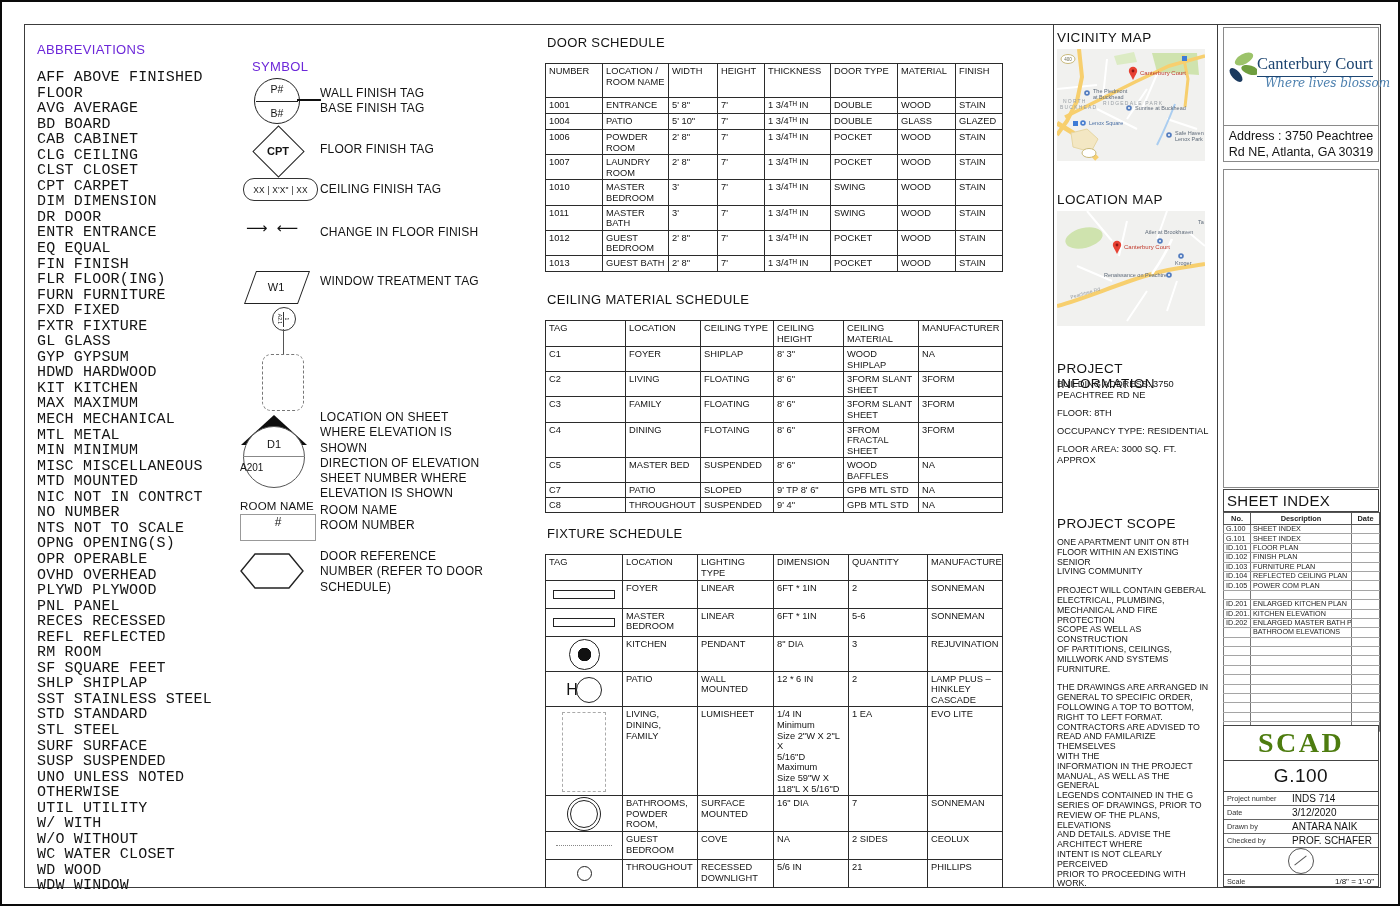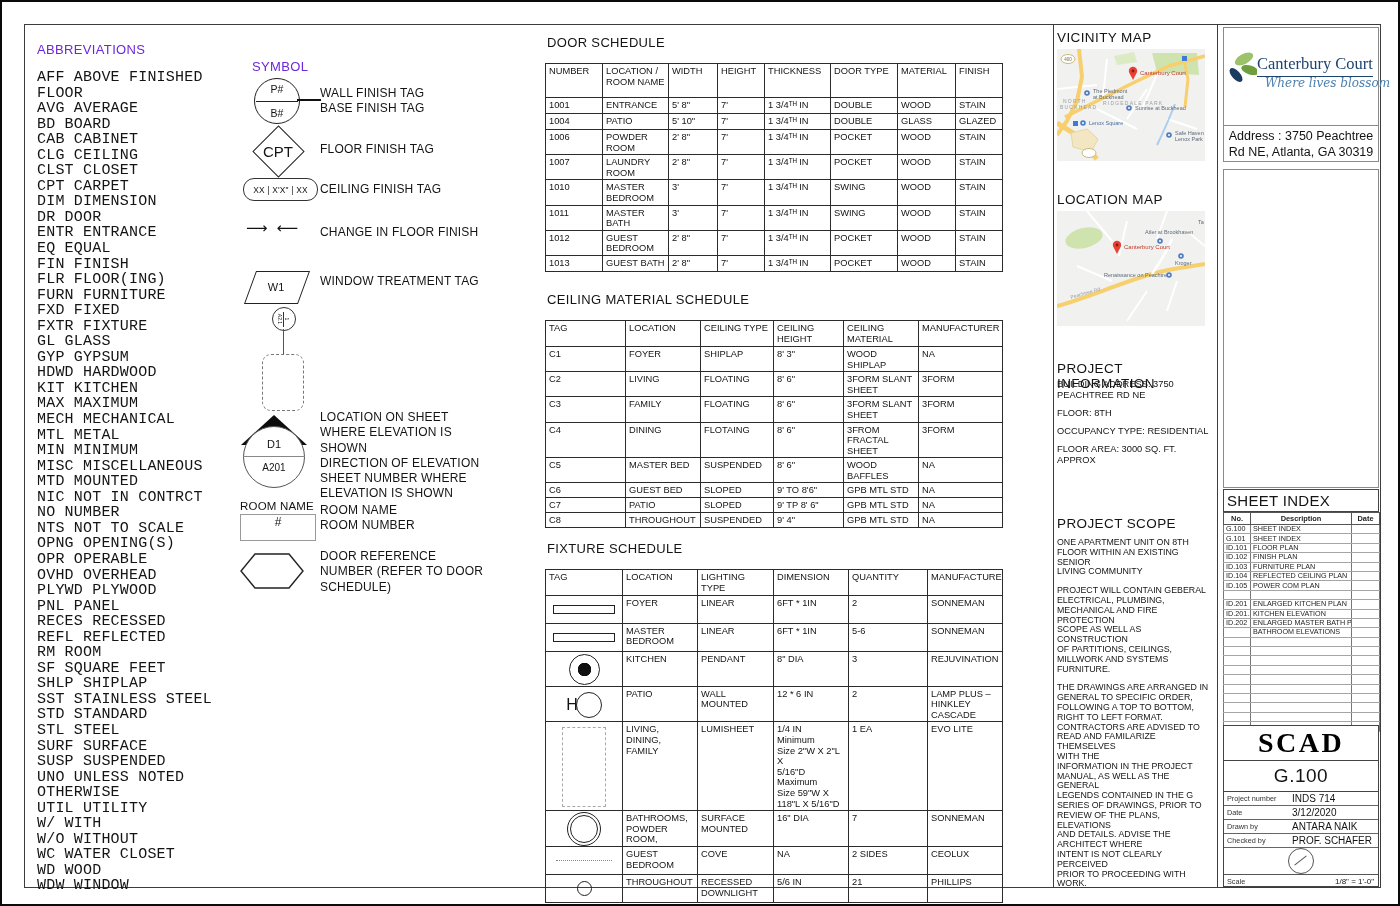--- a/index.html
+++ b/index.html
@@ -21,38 +21,38 @@
   .sym-title{position:absolute;left:2px;top:18px;}
   .sym-label{position:absolute;left:70px;font-size:12px;line-height:15.3px;letter-spacing:.2px;white-space:pre-line;width:225px;}
   .wf{position:absolute;left:4px;top:37px;width:70px;height:46px;}
   .wf-circle{position:absolute;left:0;top:0;width:44px;height:44px;border:1.4px solid #222;border-radius:50%;font-size:10.5px;text-align:center;}
   .wf-circle .t{position:absolute;top:4px;width:100%;}
   .wf-circle .b{position:absolute;bottom:4px;width:100%;}
   .wf-mid{position:absolute;left:1px;top:21.5px;width:42px;border-top:1.2px solid #222;}
   .wf-tail{position:absolute;left:43px;top:21px;width:24px;border-top:2.2px solid #111;}
   .ff{position:absolute;left:2px;top:84px;width:52px;height:52px;}
   .ff-sq{position:absolute;left:8px;top:8px;width:35px;height:35px;border:1.3px solid #222;transform:rotate(45deg);}
-  .ff-txt{position:absolute;inset:0;display:flex;align-items:center;justify-content:center;font-size:15px;}
+  .ff-txt{position:absolute;inset:0;display:flex;align-items:center;justify-content:center;font-size:11px;font-weight:bold;}
   .cf{position:absolute;left:-7px;top:137px;width:73px;height:21px;border:1.2px solid #333;border-radius:11px;display:flex;align-items:center;justify-content:center;font-size:8.4px;letter-spacing:.2px;}
   .cff{position:absolute;left:-4px;top:178px;font-size:15px;letter-spacing:0;display:flex;gap:9px;color:#111;}
   .wt{position:absolute;left:-6px;top:228px;width:64px;height:36px;}
   .wt-par{position:absolute;left:6px;top:2px;width:52px;height:31px;border:1.3px solid #222;transform:skewX(-20deg);}
   .wt-txt{position:absolute;inset:0;display:flex;align-items:center;justify-content:center;font-size:11px;}
   .detail{position:absolute;left:8px;top:266px;width:52px;height:106px;}
   .dc-circle{position:absolute;left:14px;top:0;width:22px;height:22px;border:1.2px solid #333;border-radius:50%;overflow:hidden;}
   .dc-rot{position:absolute;inset:0;display:flex;flex-direction:column;align-items:center;justify-content:center;transform:rotate(90deg);font-size:5px;line-height:6px;}
   .dc-rot .ln{width:15px;border-top:.8px solid #333;}
   .dc-stem{position:absolute;left:25px;top:22px;height:25px;width:0;border-left:1px solid #555;}
   .dc-rect{position:absolute;left:4px;top:47px;width:40px;height:55px;border:1.4px dashed #777;border-radius:9px;}
   .elev{position:absolute;left:-10px;top:374px;width:68px;height:84px;}
   .elev-tri{position:absolute;left:1px;top:0;width:0;height:0;border-left:33px solid transparent;border-right:33px solid transparent;border-bottom:30px solid #0d0d0d;}
   .elev-circle{position:absolute;left:3px;top:11px;width:60px;height:60px;background:#fff;border:1.2px solid #555;border-radius:50%;}
   .elev-mid{position:absolute;left:3px;top:41px;width:62px;border-top:1.2px solid #888;}
   .elev-d1{position:absolute;top:23px;width:100%;text-align:center;font-size:11px;}
-  .elev-a201{position:absolute;top:47px;width:100%;text-align:center;font-size:10px;}
+  .elev-a201{position:absolute;top:47px;width:100%;text-align:left;font-size:10px;}
   .room{position:absolute;left:-10px;top:459px;width:80px;}
   .room-name{font-size:11.5px;letter-spacing:.2px;}
   .room-rect{margin-top:2px;width:74px;height:25px;border:1px solid #999;display:flex;align-items:flex-start;justify-content:center;font-size:12px;}
   .doorref{position:absolute;left:-12px;top:510px;}
 
   
   #schedules{position:absolute;left:543px;top:33px;width:457px;}
   .sched-title{font-size:13px;letter-spacing:.35px;margin:0 0 13px 2px;}
   .t2{margin-top:20px;}
   .t3{margin-top:13px;}
@@ -96,21 +96,21 @@
   .logo-tag{position:absolute;left:34px;top:30px;font-family:"DejaVu Serif","Liberation Serif",serif;font-style:italic;font-size:12px;color:#4b7fae;white-space:nowrap;}
   .addr{border-top:1px solid #8a8a8a;height:36px;display:flex;align-items:center;justify-content:center;text-align:center;font-size:12.5px;line-height:16px;white-space:pre-line;}
   #empty-box{top:167px;height:319px;border:1px solid #8a8a8a;}
   #si-head{top:487px;height:23px;border:1.1px solid #444;display:flex;align-items:center;padding-left:3px;font-size:15px;letter-spacing:.3px;}
   #si-table-box{top:510px;height:215px;}
   table.si{border-collapse:collapse;table-layout:fixed;width:156px;font-size:7.2px;line-height:8px;color:#222;border:1px solid #444;}
   table.si th{border:1px solid #555;font-size:7.4px;font-weight:700;text-align:center;height:11px;padding:0;}
   table.si td{border-left:1px solid #777;border-right:1px solid #777;border-bottom:.7px solid #a5a5a5;height:8.4px;padding:0 0 0 2px;overflow:hidden;white-space:nowrap;}
   #title-block{top:723px;height:162px;border:1.1px solid #444;display:flex;flex-direction:column;}
   .tb-firm{height:38px;border-bottom:1px solid #444;display:flex;align-items:center;justify-content:center;
-           font-family:"Liberation Serif","DejaVu Serif",serif;font-weight:700;font-size:28px;letter-spacing:2.5px;color:#000000;}
+           font-family:"Liberation Serif","DejaVu Serif",serif;font-weight:700;font-size:28px;letter-spacing:2.5px;color:#4d7c0f;}
   .tb-sheet{height:34px;border-bottom:1px solid #444;display:flex;align-items:center;justify-content:center;font-size:19px;letter-spacing:.5px;}
   .tb-row{height:13px;border-bottom:1px solid #666;position:relative;}
   .tb-lab{position:absolute;left:3px;top:2.5px;font-size:7.3px;color:#333;}
   .tb-val{position:absolute;left:68px;top:1px;font-size:10px;}
   .tb-stamp{flex:1;display:flex;align-items:center;justify-content:center;}
   .stamp-circle{width:24px;height:24px;border:1px solid #555;border-radius:50%;position:relative;}
   .stamp-line{position:absolute;left:4px;top:11px;width:15px;border-top:1px solid #555;transform:rotate(-38deg);}
   .tb-scale{height:13px;border-top:1px solid #555;position:relative;}
   .tb-scale .lab{position:absolute;left:3px;top:2.5px;font-size:7.3px;color:#333;}
   .tb-scale .val{position:absolute;right:4px;top:2px;font-size:8px;}
@@ -427,28 +427,20 @@
         </tr>
           <tr>
           <td>C5</td>
             <td>MASTER BED</td>
           <td>SUSPENDED</td>
             <td>8' 6"</td>
           <td>WOOD BAFFLES</td>
             <td>NA</td>
         </tr>
           <tr>
-          <td>C6</td>
-            <td>GUEST BED</td>
-          <td>SLOPED</td>
-            <td>9' TO 8'6"</td>
-          <td>GPB MTL STD</td>
-            <td>NA</td>
-        </tr>
-          <tr>
           <td>C7</td>
             <td>PATIO</td>
           <td>SLOPED</td>
             <td>9' TP 8' 6"</td>
           <td>GPB MTL STD</td>
             <td>NA</td>
         </tr>
           <tr>
           <td>C8</td>
             <td>THROUGHOUT</td>

